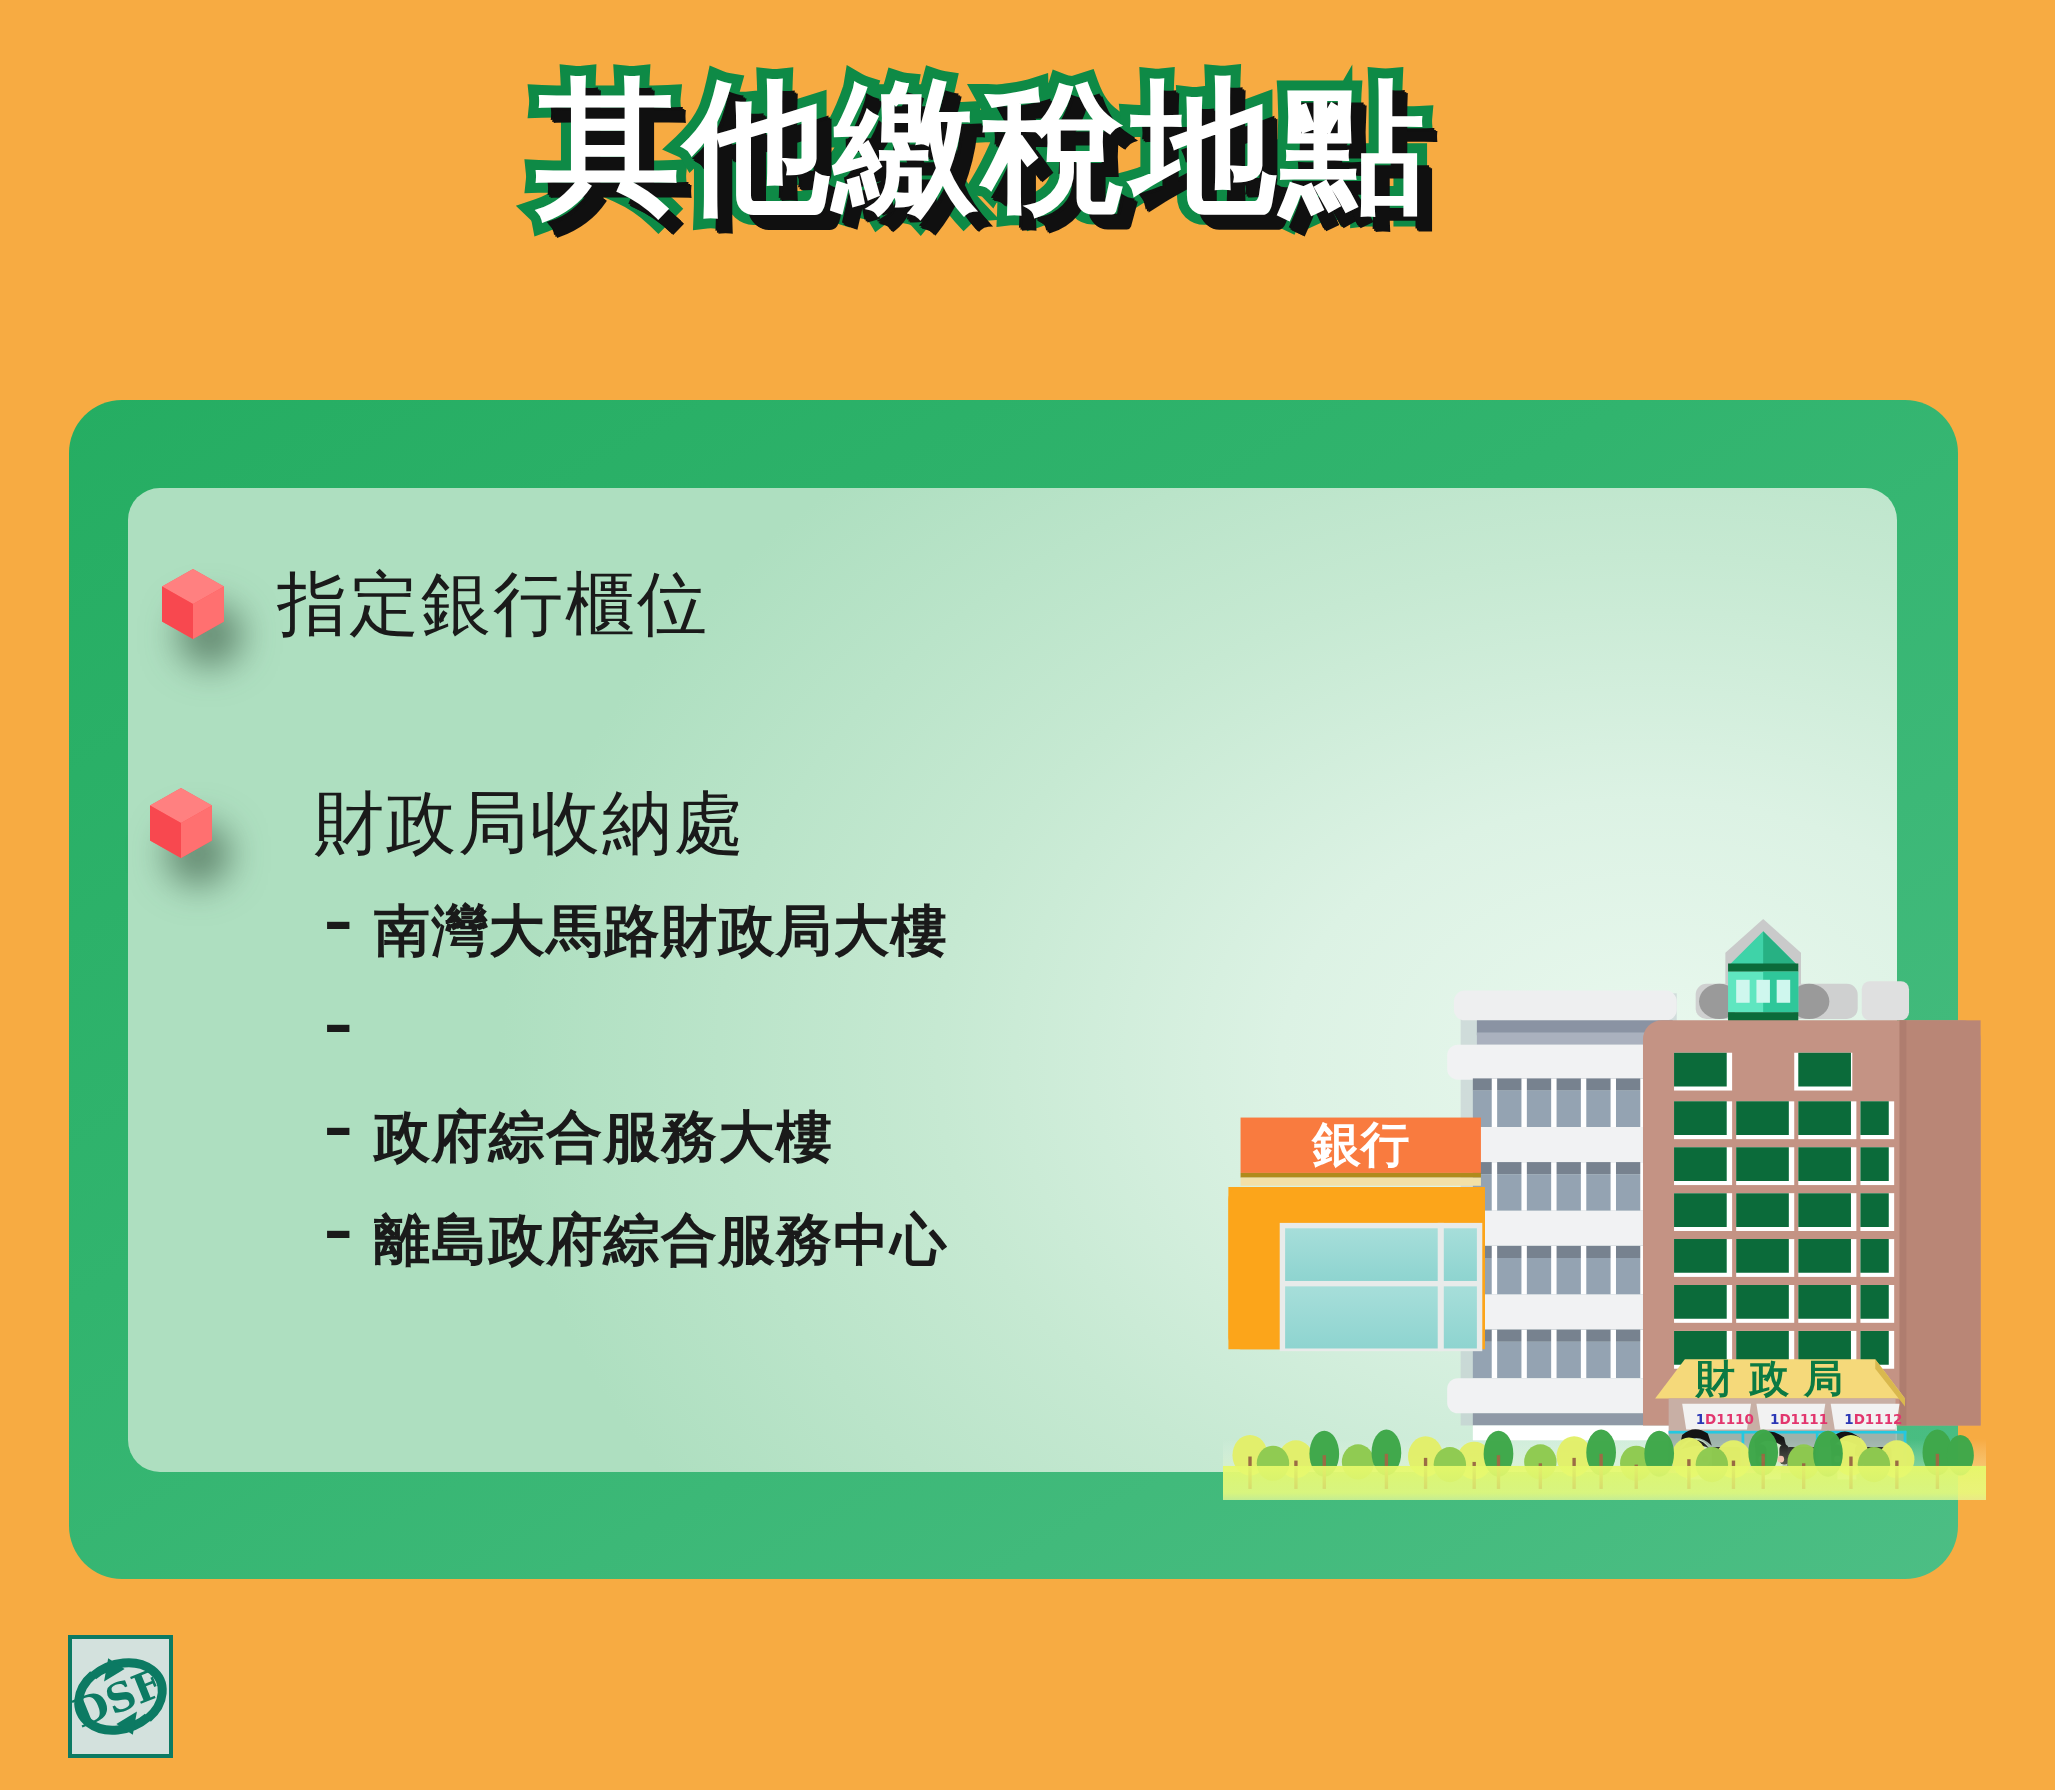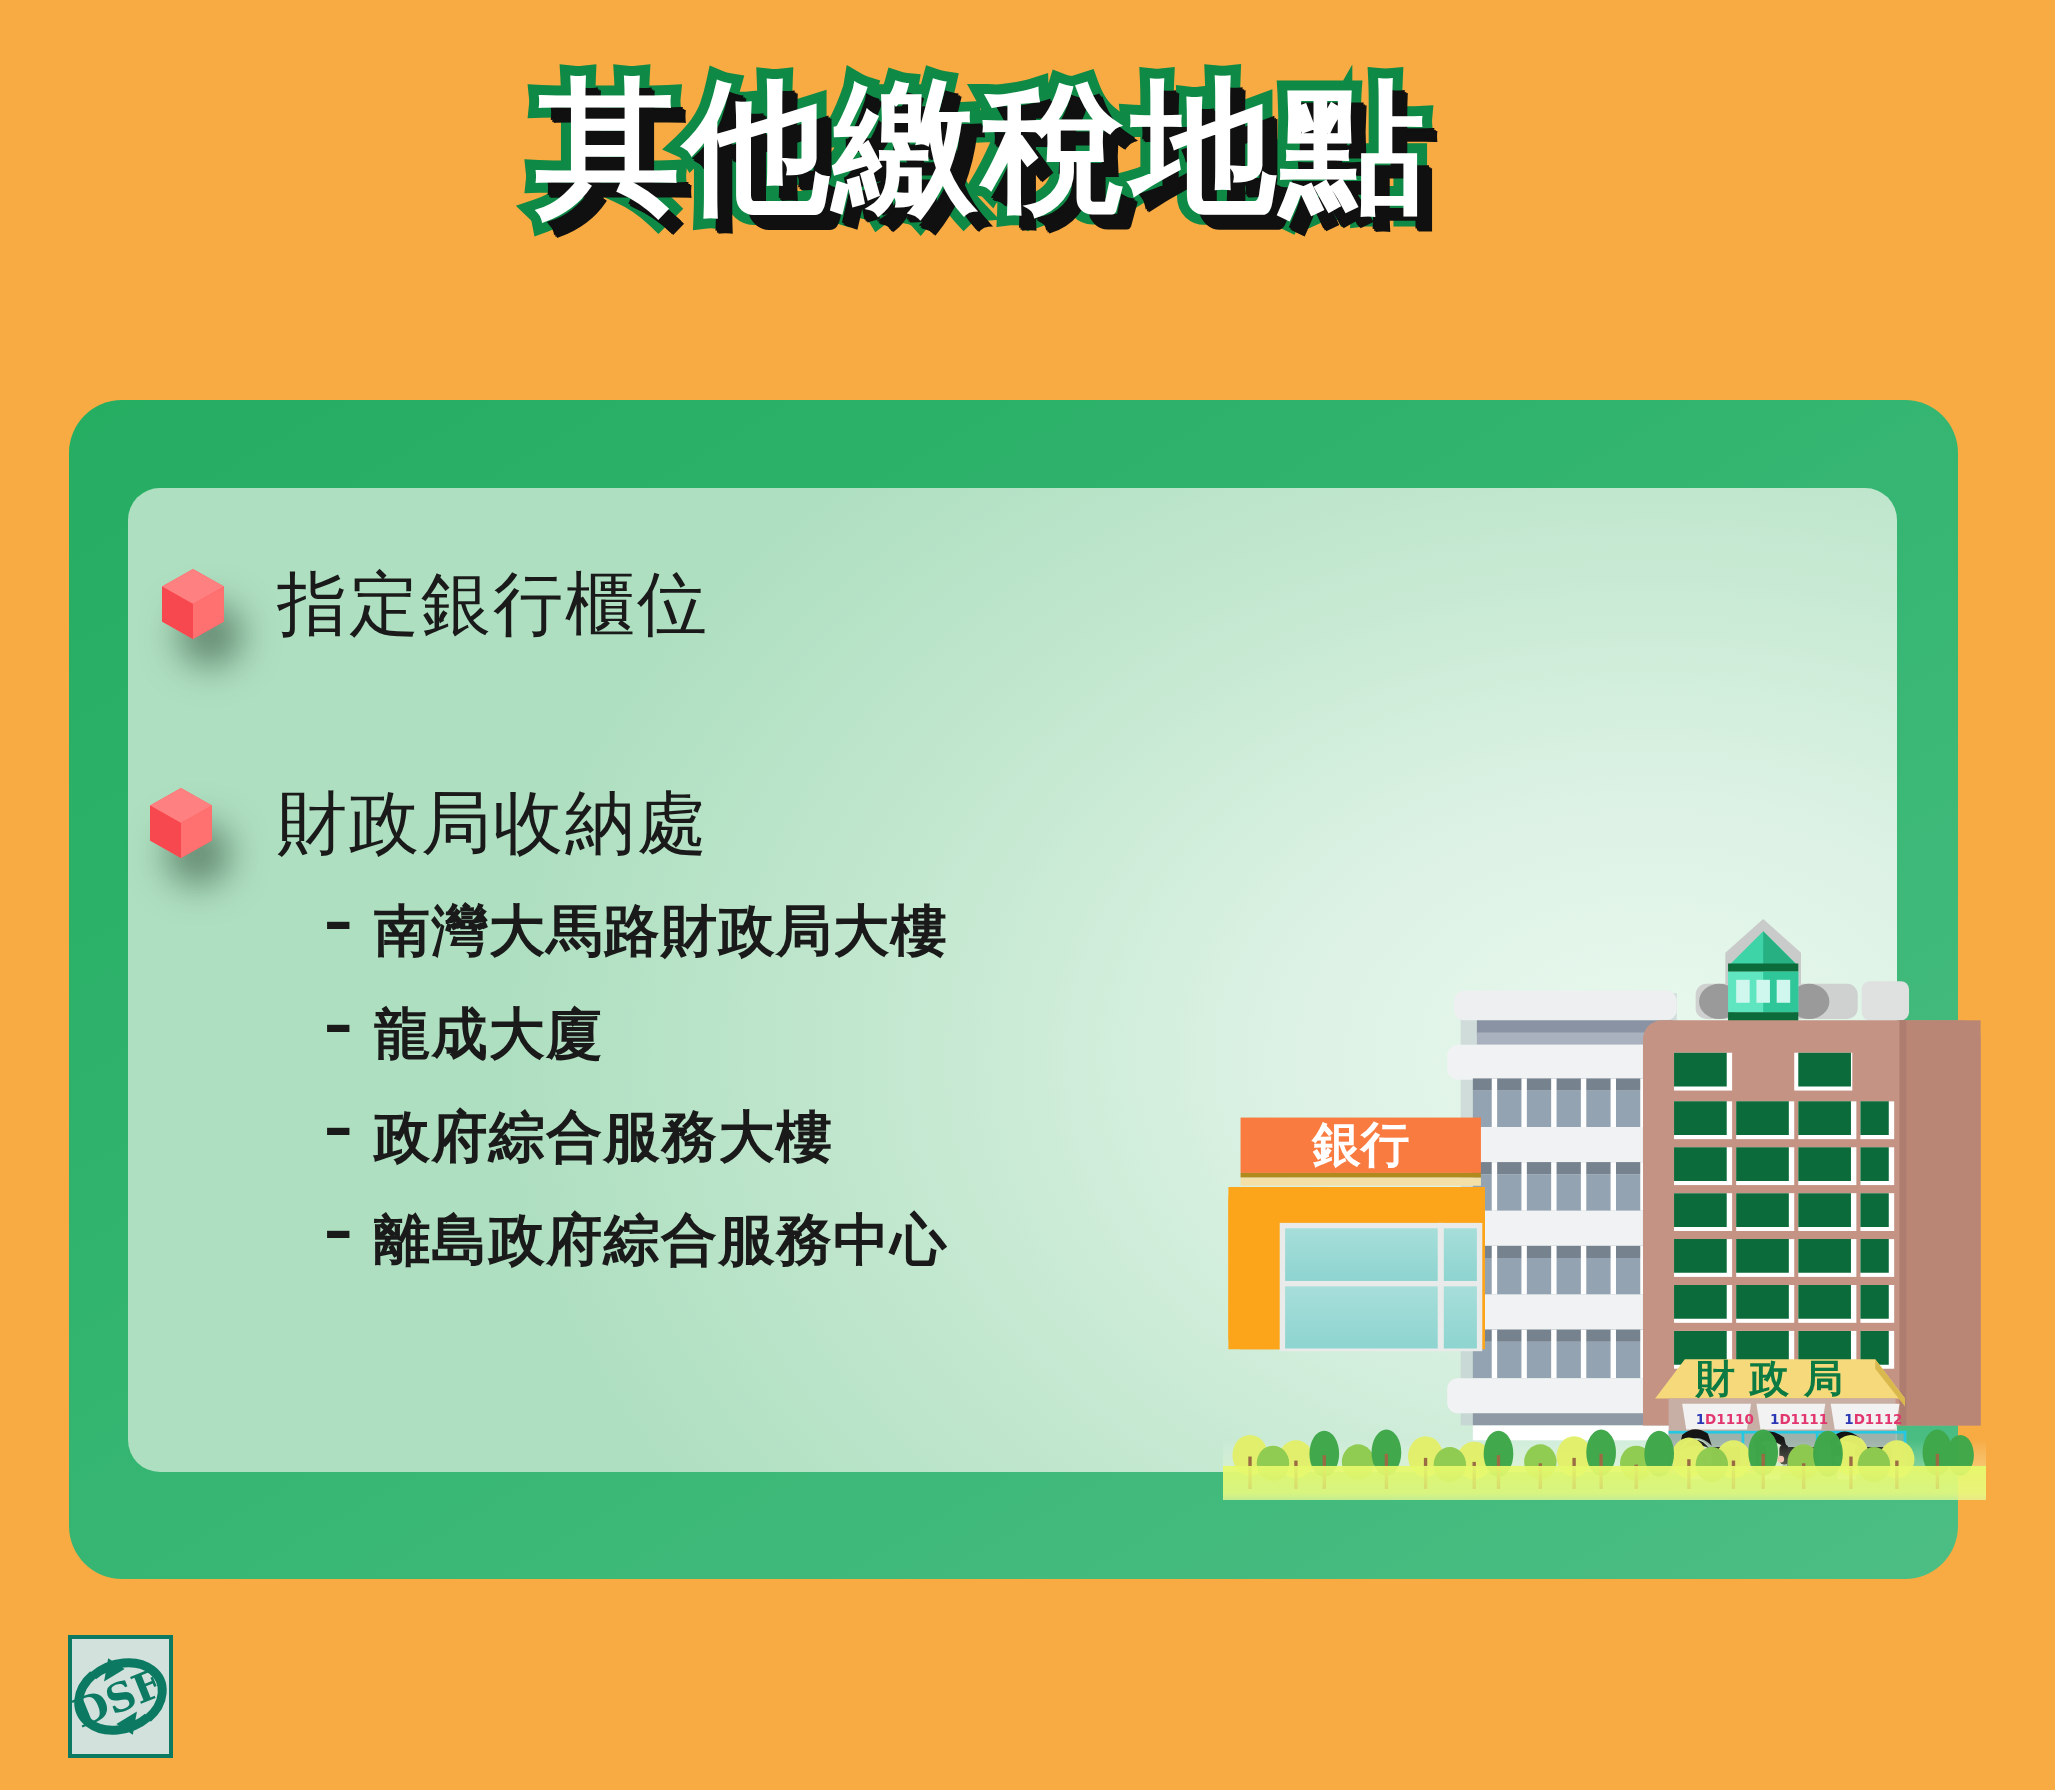--- a/index.html
+++ b/index.html
@@ -91,21 +91,21 @@
   .bullet-label {
     font-family: "DejaVu Serif", "Liberation Serif", serif;
     font-weight: normal;
     font-size: 70px;
     line-height: 1;
     color: #1A1A1A;
     letter-spacing: 2px;
     white-space: nowrap;
   }
   #bullet-row-1 .bullet-label { margin-left: 53px; }
-  #bullet-row-2 .bullet-label { margin-left: 65px; }
+  #bullet-row-2 .bullet-label { margin-left: 102px; }
 
   
   #sub-list {
     position: absolute;
     left: 324px;
     top: 902px;
     width: 1013px;
   }
   .sub-item {
     display: flex;
@@ -219,21 +219,20 @@
   <div class="bullet-label">財政局收納處</div>
 </div>
 
 <div id="sub-list">
   <div class="sub-item">
     <span class="dash-mark">–</span>
     <span class="sub-label">南灣大馬路財政局大樓</span>
   </div>
   <div class="sub-item">
     <span class="dash-mark">–</span>
-    <span class="sub-label">龍成大廈</span>
   </div>
   <div class="sub-item">
     <span class="dash-mark">–</span>
     <span class="sub-label">政府綜合服務大樓</span>
   </div>
   <div class="sub-item">
     <span class="dash-mark">–</span>
     <span class="sub-label">離島政府綜合服務中心</span>
   </div>
 </div>

